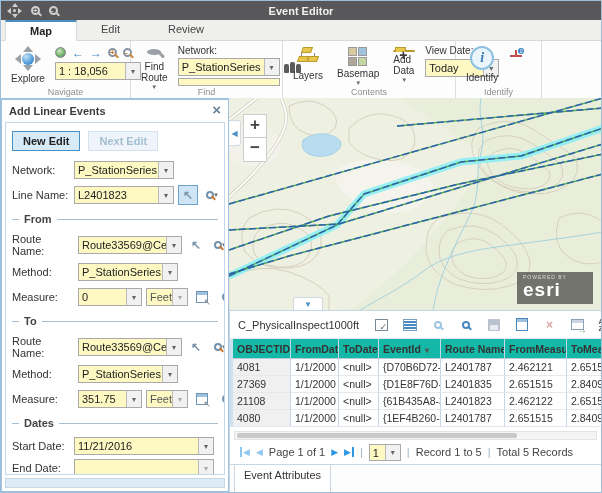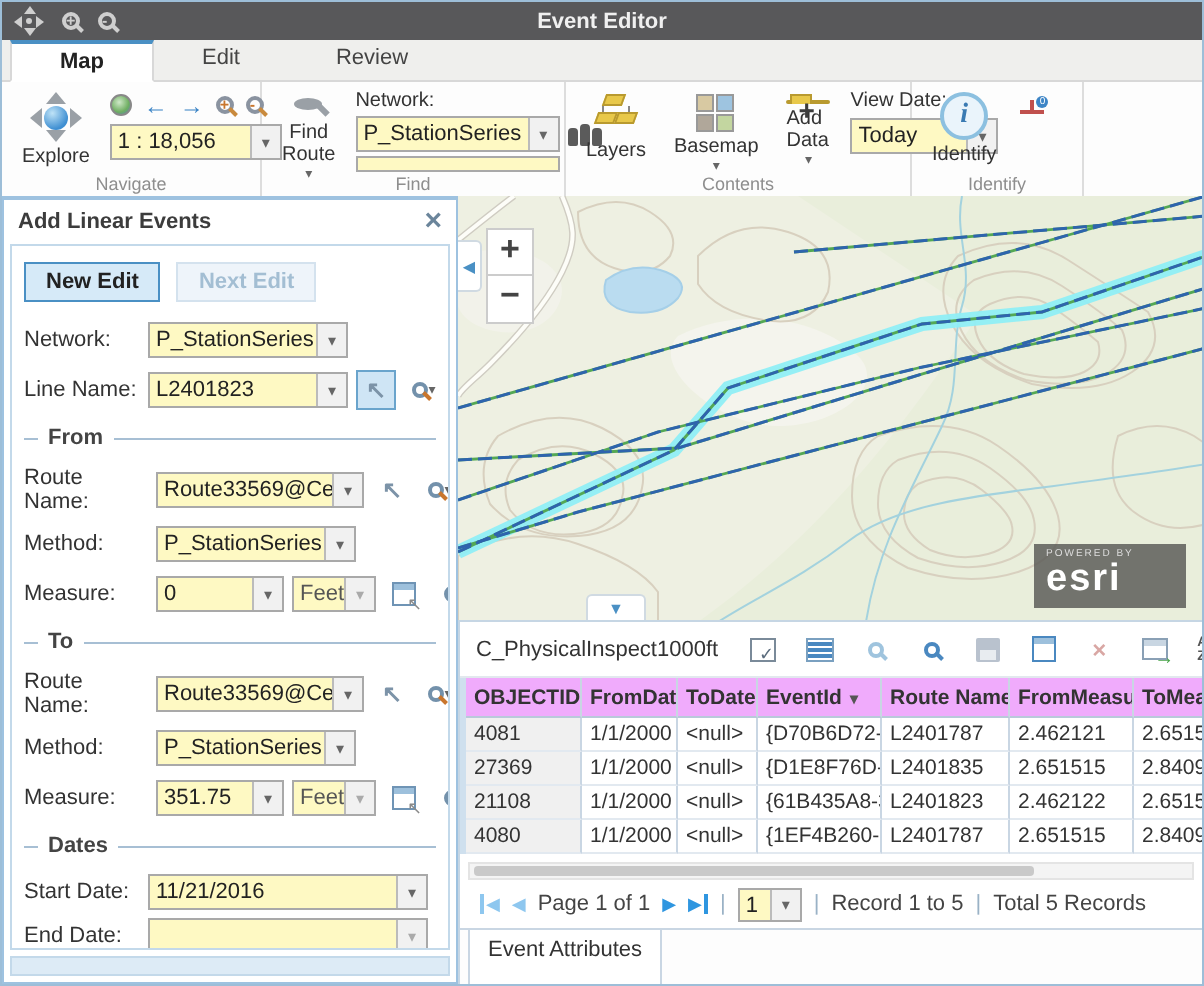--- a/index.html
+++ b/index.html
@@ -145,21 +145,21 @@
   .ic-del { color:#d9a7a4; font-weight:bold; font-size:12px; }
   .ic-del::before { content:"\00d7"; }
   .ic-switch { width:13px; height:11px; border:1px solid #8aa0b5; position:relative; background:linear-gradient(#c9d6e2 3px, #fff 3px); }
   .ic-switch::after { content:"\2192"; position:absolute; right:-4px; bottom:-6px; color:#4ca54c; font-size:10px; font-weight:bold; }
   .ic-sort { position:relative; width:14px; height:14px; font-size:7px; font-weight:bold; color:#555; }
   .ic-sort .a { position:absolute; top:0; left:0; } .ic-sort .z { position:absolute; bottom:0; left:0; }
   .ic-sort::after { content:"\2193"; position:absolute; right:0; top:1px; color:#3d85c6; font-size:11px; font-weight:bold; }
 
   .grid { flex:none; border-left:3px solid #cfe0ee; overflow:hidden; }
   .grow { display:flex; height:17px; }
-  .grow.head { height:20px; background:#f0abfc; font-weight:bold; }
+  .grow.head { height:20px; background:#14b8a6; font-weight:bold; }
   .gcell { flex:none; padding:2px 4px; font-size:10.5px; white-space:nowrap; overflow:hidden; border-right:1px solid #c9d6e3; border-bottom:1px solid #e2e9f0; color:#333; }
   .grow.head .gcell { border-bottom:1px solid #b9c9da; display:flex; align-items:center; gap:4px; }
   .grow:not(.head) .gcell.c0 { background:#f0f0f0; }
   .c0{width:58px;} .c1{width:48px;} .c2{width:40px;} .c3{width:62px;} .c4{width:64px;} .c5{width:62px;} .c6{width:40px;}
   .sortmark::before { content:"\25BE"; font-size:8px; color:#555; }
   .hscroll { height:9px; margin:4px 4px 0 4px; background:#f4f4f4; border:1px solid #e4e4e4; position:relative; flex:none; }
   .hscroll .thumb { position:absolute; left:2px; top:1px; width:280px; height:5px; background:#c9c9c9; border-radius:2px; }
 
   .pager { flex:none; height:24px; display:flex; align-items:center; gap:6px; padding:0 10px; font-size:11px; color:#444; }
   .pga { font-size:9px; }

